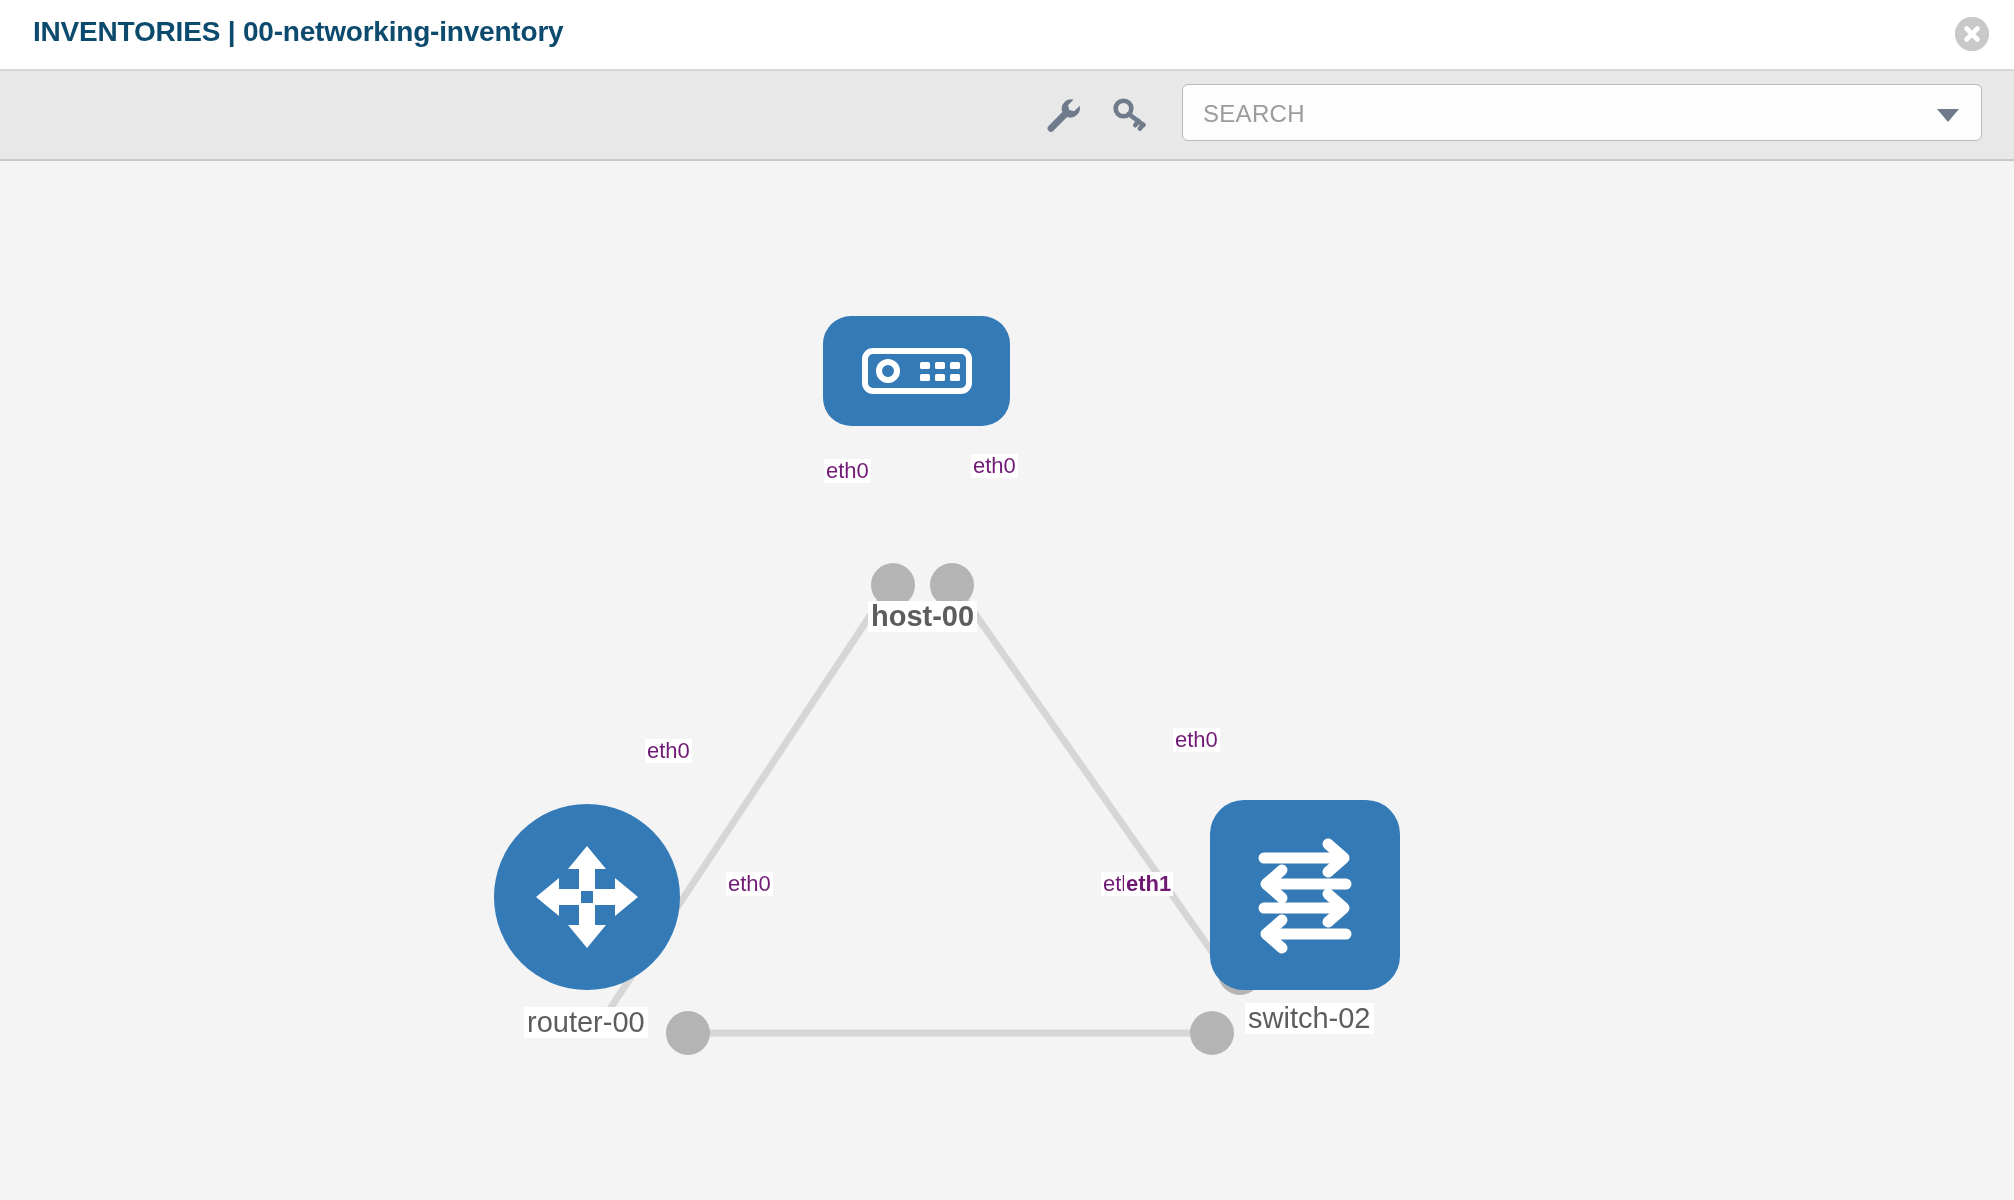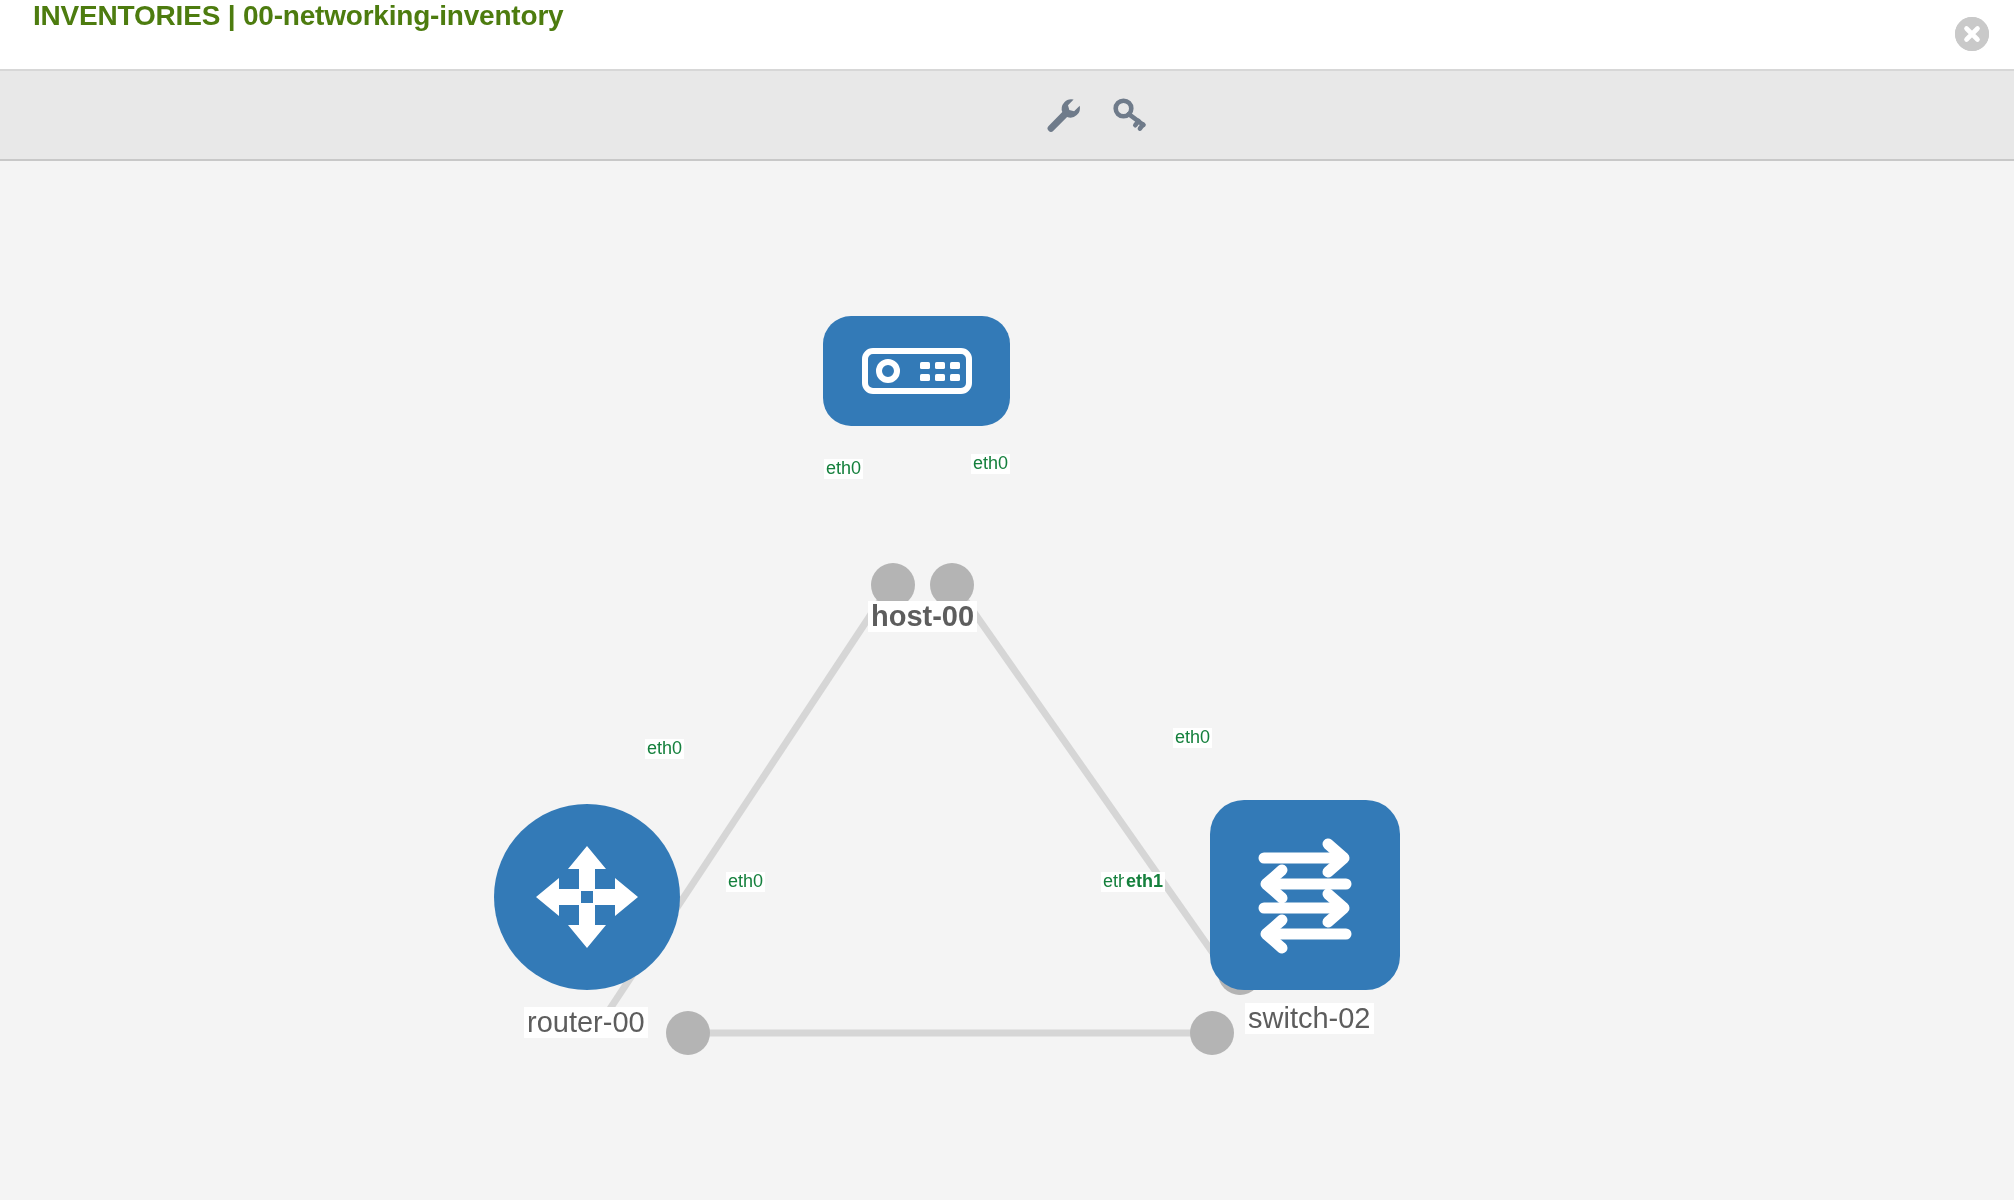--- a/index.html
+++ b/index.html
@@ -11,22 +11,22 @@
   }
   #app { position: relative; width: 2014px; height: 1200px; }
 
   
   .header {
     position: absolute; left: 0; top: 0; width: 2014px; height: 71px;
     background: #ffffff;
     border-bottom: 2px solid #d7d7d7;
   }
   .page-title {
-    position: absolute; left: 33px; top: 0;
-    font-size: 28px; font-weight: bold; color: #4d7c0f;
+    position: absolute; left: 33px; top: 16px;
+    font-size: 28px; font-weight: bold; color: #0c4a6e;
     letter-spacing: -0.2px; white-space: nowrap;
   }
   .close-btn {
     position: absolute; right: 25px; top: 17px;
     width: 34px; height: 34px; border-radius: 50%;
     background: #c9c9c9; cursor: pointer;
   }
   .close-btn svg { display: block; }
 
   
@@ -91,21 +91,21 @@
   .node-label {
     position: absolute;
     font-size: 29px; color: #5d5d5d;
     background: #ffffff;
     white-space: nowrap;
     padding: 0 3px;
     line-height: 1.08;
   }
   .edge-label {
     position: absolute;
-    font-size: 18px; color: #15803d;
+    font-size: 22px; color: #701a75;
     background: #ffffff; padding: 0 2px;
     white-space: nowrap; line-height: 1.1;
   }
 </style>
 </head>
 <body>
 
 <div id="app">
 
   <div class="header">
@@ -133,20 +133,24 @@
     <svg width="44" height="44" viewBox="0 0 44 44" aria-hidden="true">
       <g fill="none" stroke="#6f7b8a" stroke-width="4.6" stroke-linecap="round">
         <circle cx="15.5" cy="16.5" r="7.8" fill="none"></circle>
         <path d="M20.8 22.2 L35.5 33.0"></path>
         <path d="M30.6 29.0 L27.3 33.2"></path>
         <path d="M35.0 32.4 L31.9 36.6"></path>
       </g>
     </svg>
   </div>
 
+  <div class="search-box">
+    <span class="label">SEARCH</span>
+    <span class="caret"></span>
+  </div>
 
   <div class="canvas">
     <svg class="topology" viewBox="0 0 2014 1039">
 
       <g stroke="#d6d6d6" stroke-width="7" fill="none">
         <line x1="893" y1="420" x2="594" y2="872"></line>
         <line x1="952" y1="420" x2="1241" y2="832"></line>
         <line x1="690" y1="872" x2="1215" y2="872"></line>
       </g>
 

